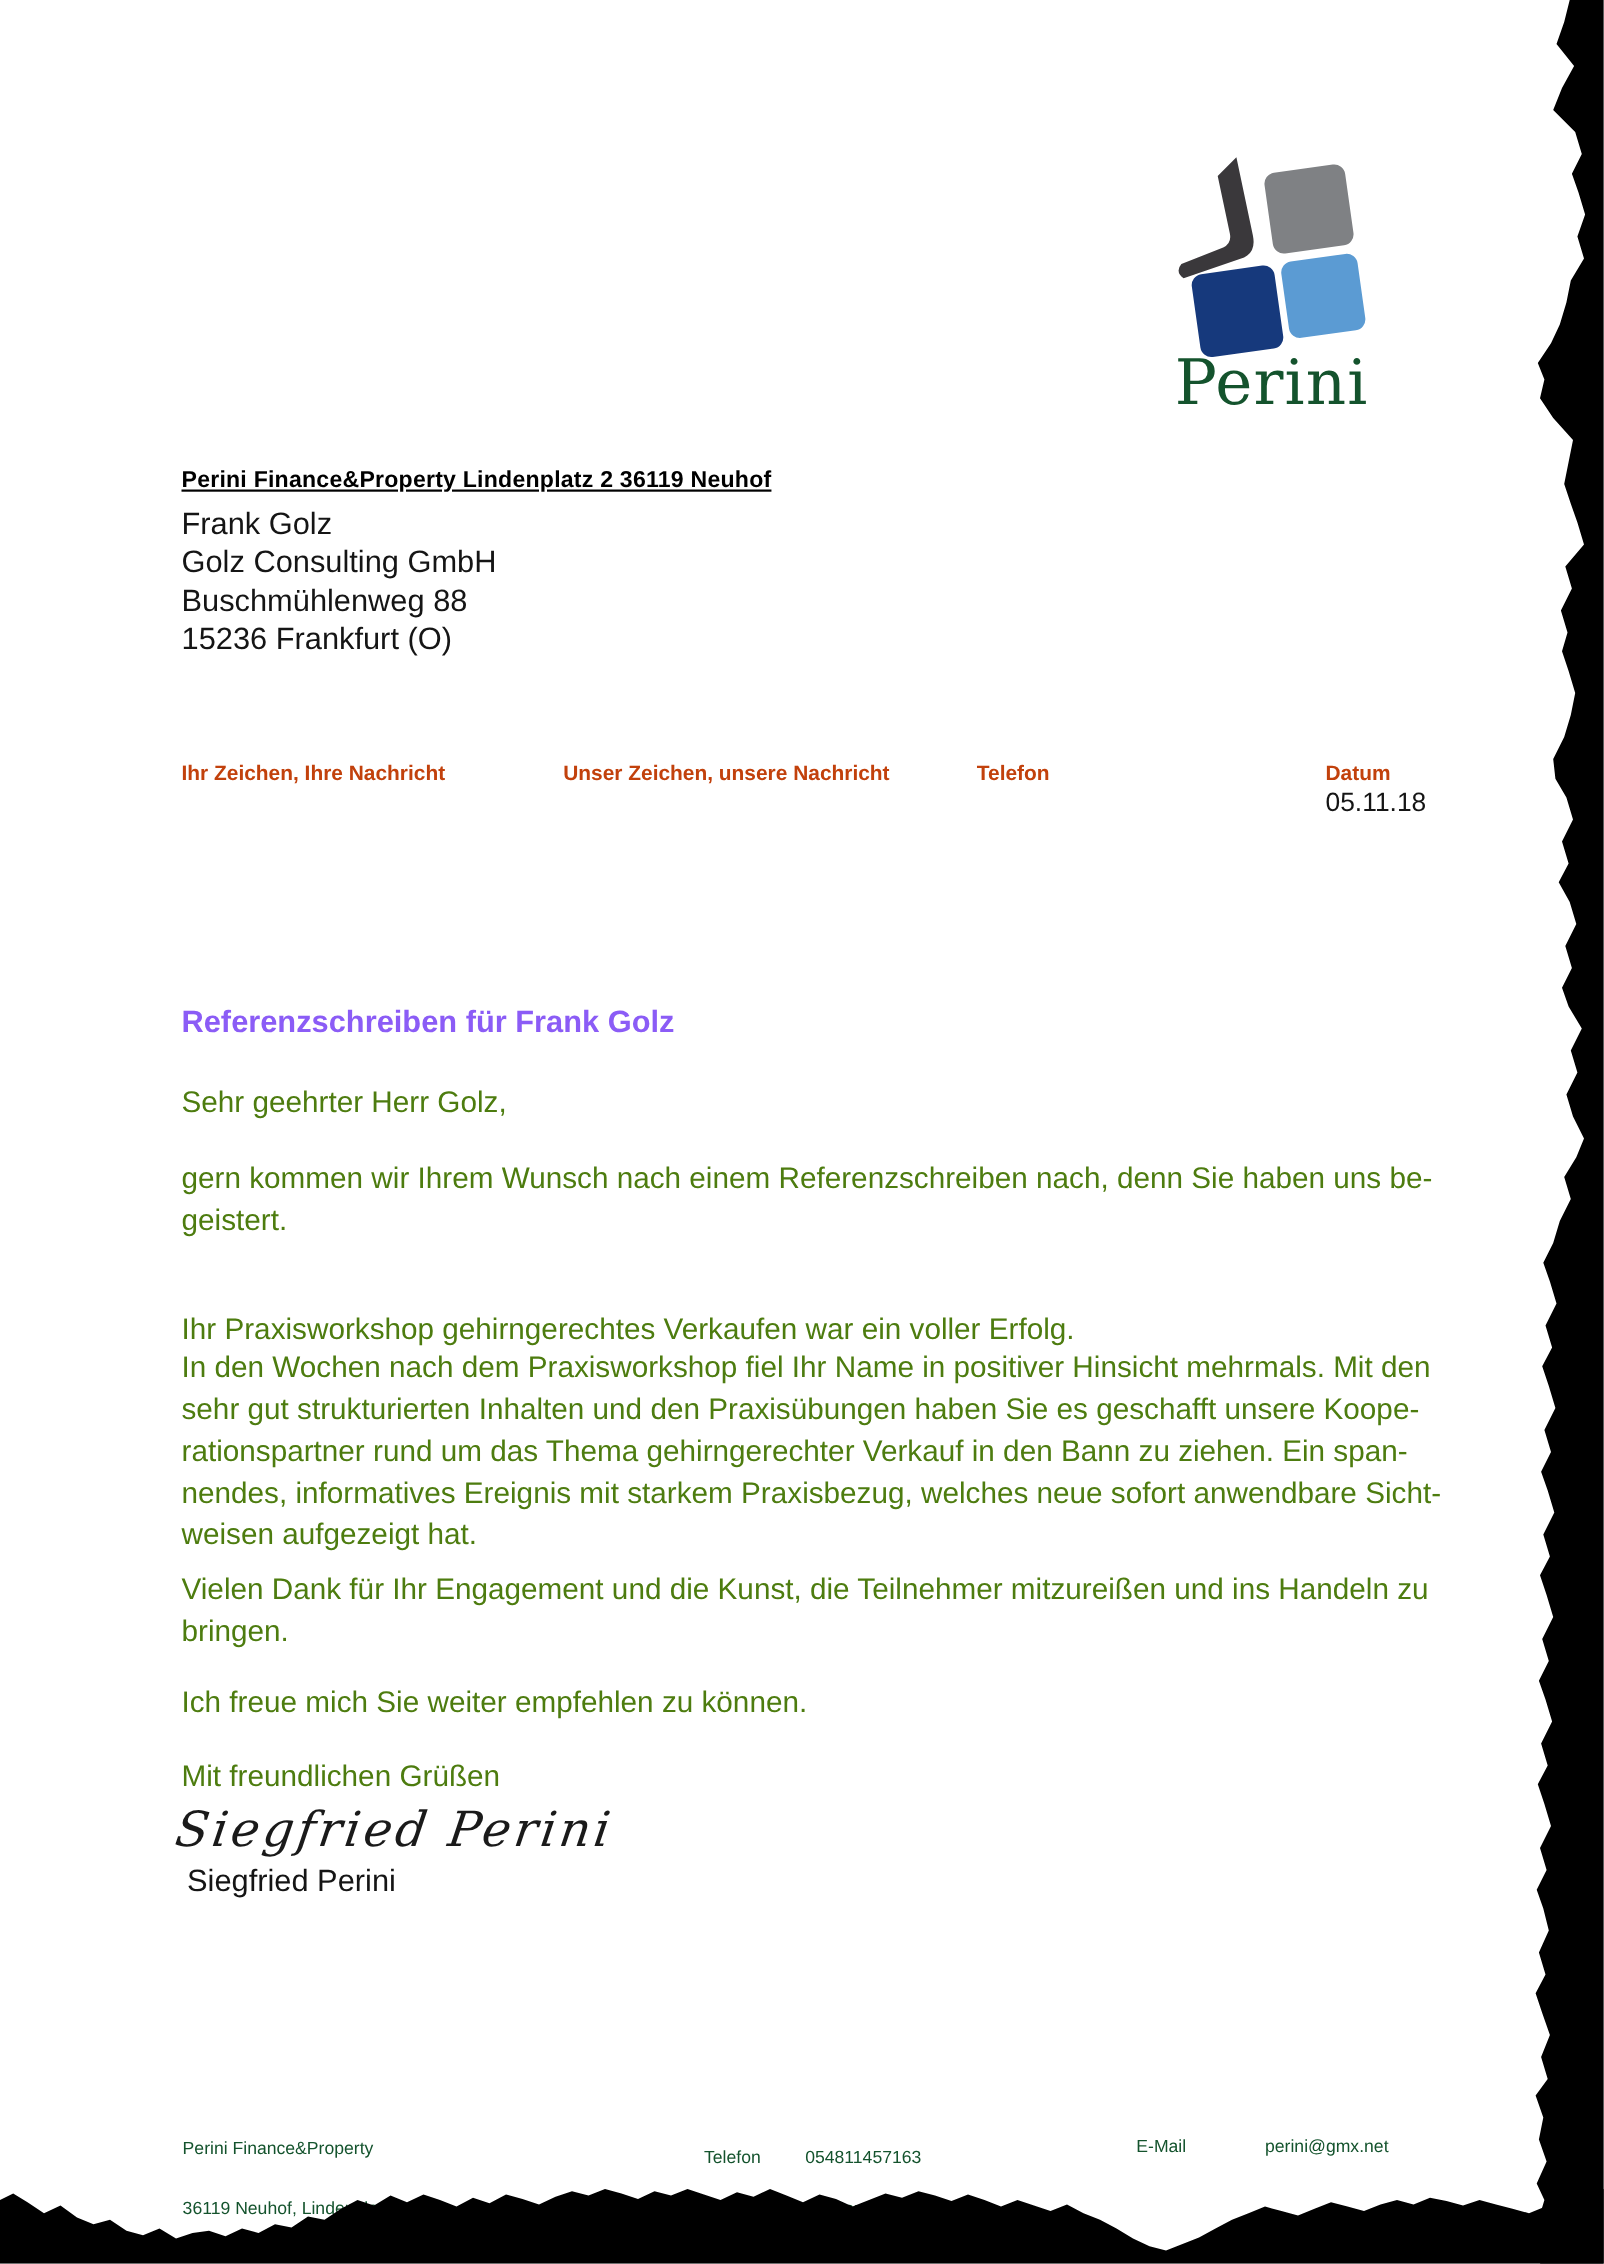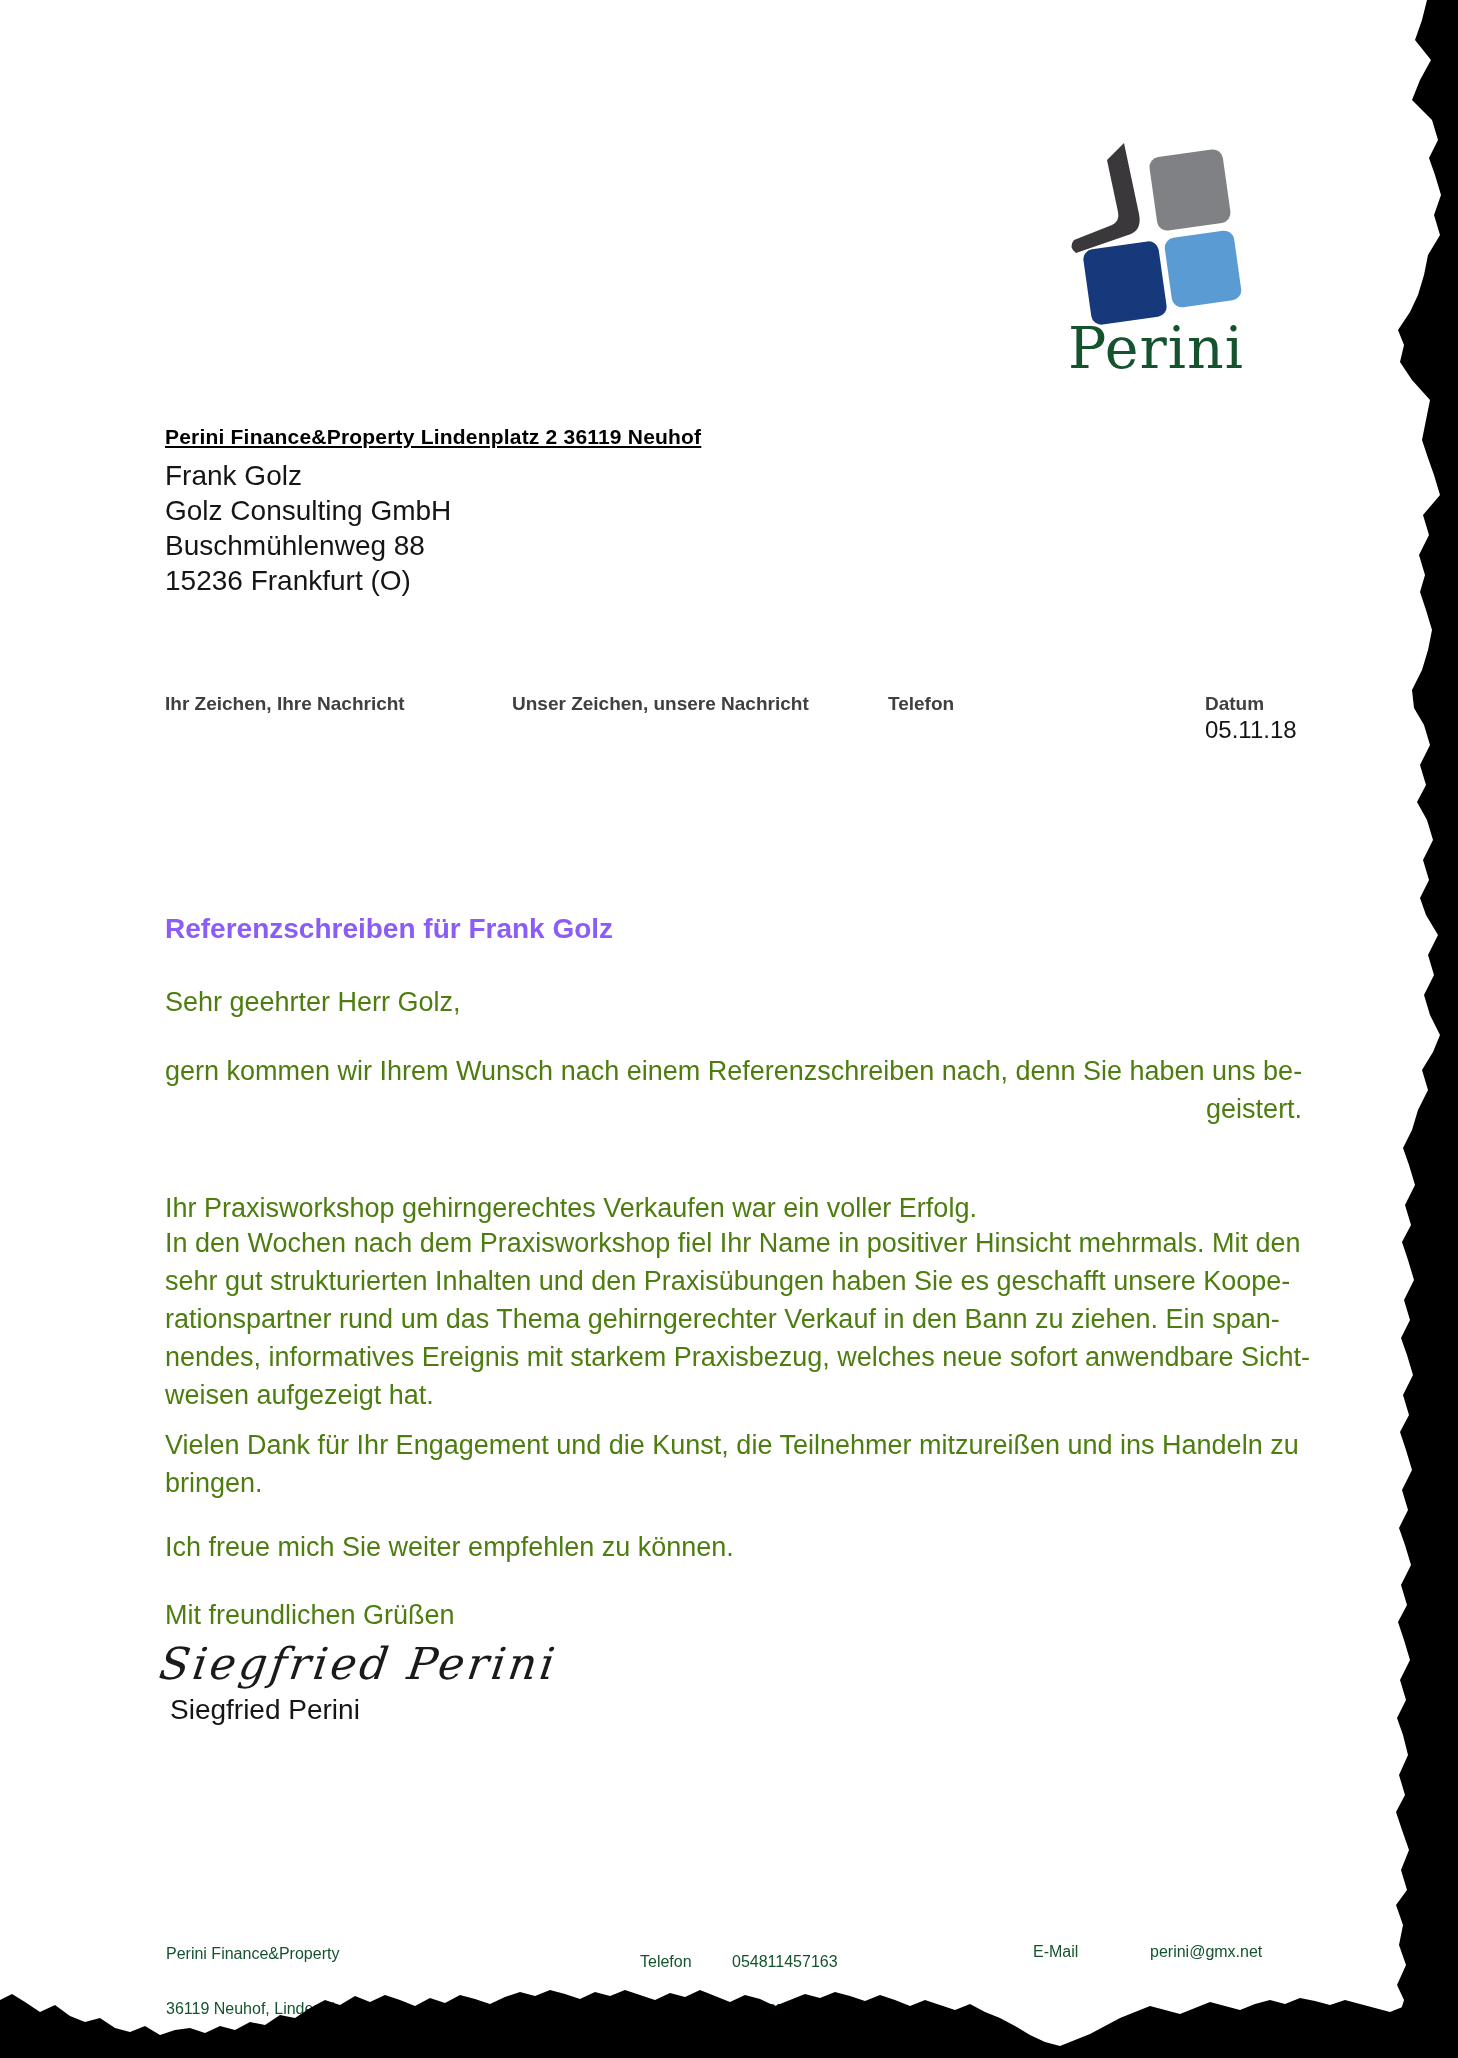--- a/index.html
+++ b/index.html
@@ -29,30 +29,30 @@
   .sender-line{
     left:165px;top:425px;
     font-size:21px;font-weight:bold;text-decoration:underline;
     letter-spacing:0.2px;color:#000;
   }
 
   
   .recipient{left:165px;top:458px;font-size:28px;line-height:35px;color:#151515;}
 
   
-  .ref-label{font-size:19px;font-weight:bold;color:#404040;top:693px;}
+  .ref-label{font-size:19px;font-weight:bold;color:#c2410c;top:693px;}
   .ref-date{left:1205px;top:716px;font-size:24px;color:#151515;}
 
   
   .subject{left:165px;top:913px;font-size:28px;font-weight:bold;color:#8b5cf6;}
 
   
   .bodyline{font-size:27px;line-height:38px;color:#4d7c0f;white-space:nowrap;}
   .salutation{left:165px;top:983px;}
-  .p1{left:165px;top:1052px;text-align:right;}
+  .p1{left:165px;top:1052px;}
   .p2{left:165px;top:1157px;margin-top:32px;}
   .p3{left:165px;top:1224px;}
   .p4{left:165px;top:1426px;}
   .p5{left:165px;top:1528px;}
   .closing{left:165px;top:1596px;}
 
   
   .sig-script{
     left:160px;top:1638px;
     font-family:"DejaVu Serif", serif;

